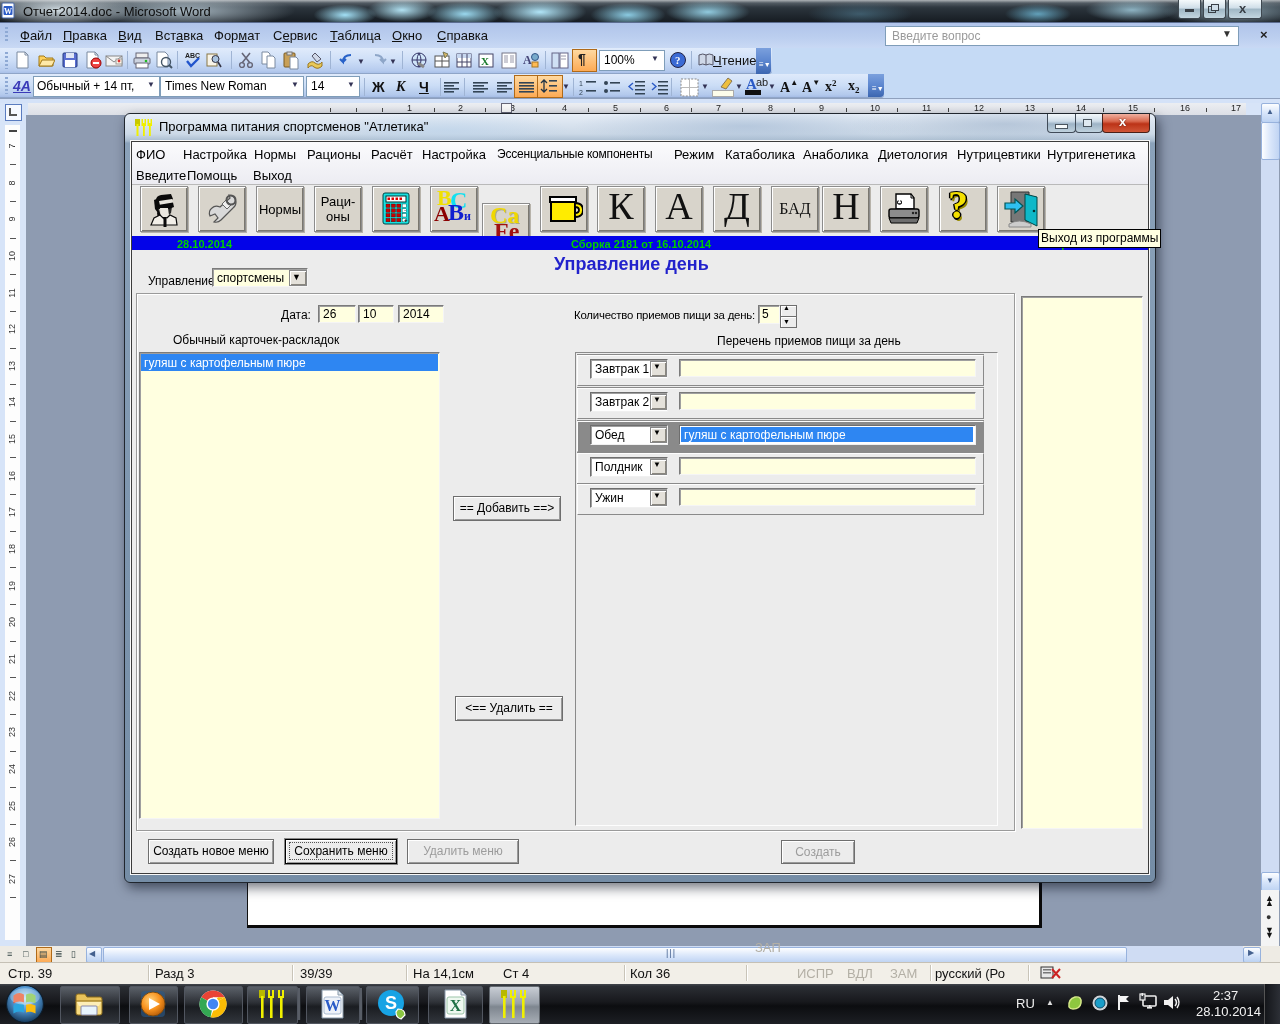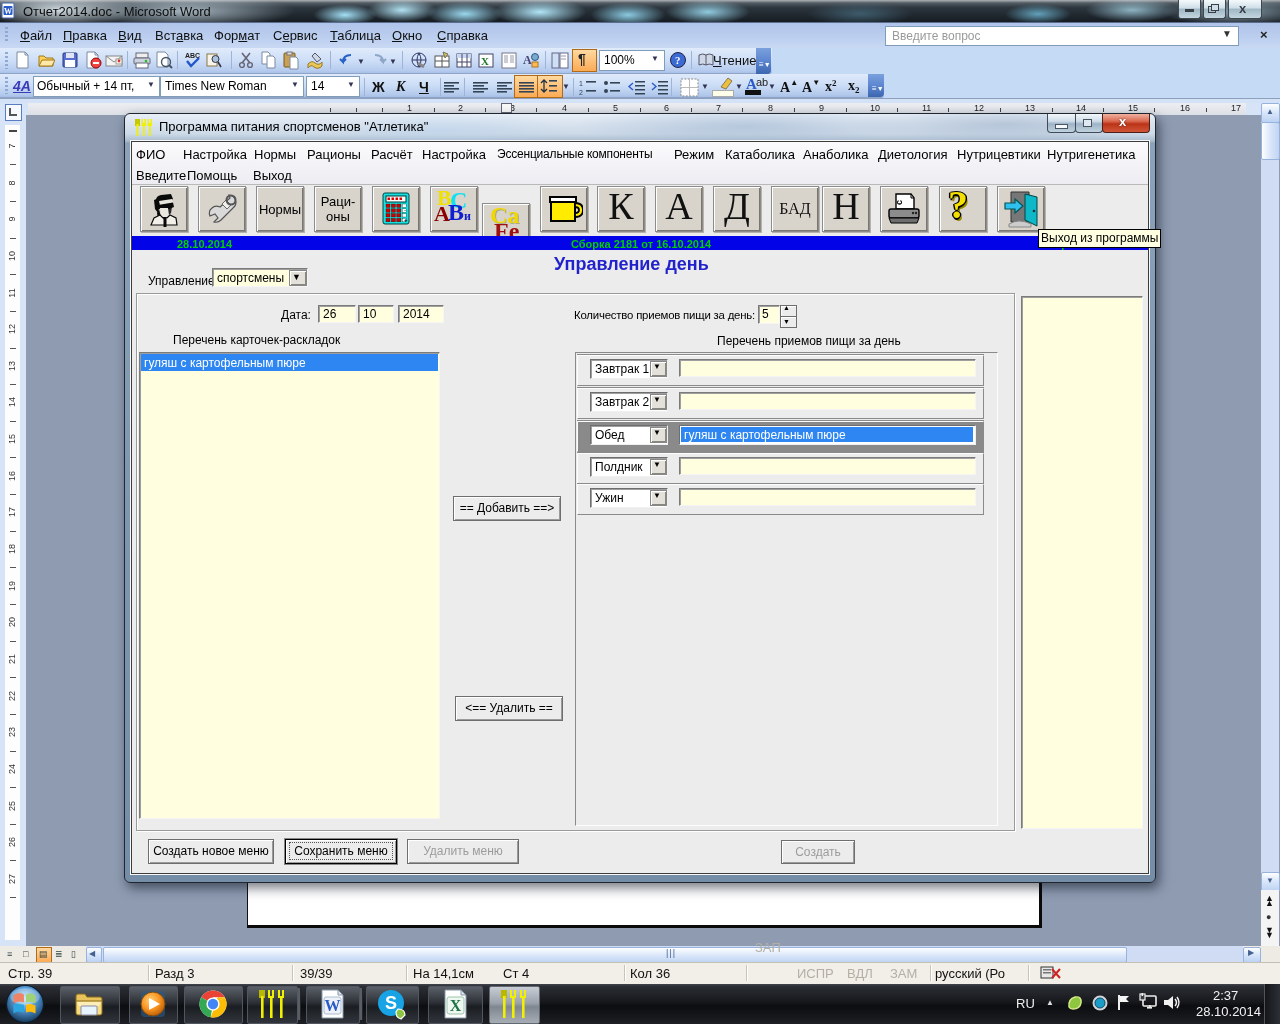--- a/index.html
+++ b/index.html
@@ -730,21 +730,21 @@
   <div class="fld" style="left:186px;top:163px;width:32px;height:15px;padding:1px 0 0 4px;">26</div>
   <div class="fld" style="left:226px;top:163px;width:30px;height:15px;padding:1px 0 0 4px;">10</div>
   <div class="fld" style="left:266px;top:163px;width:40px;height:15px;padding:1px 0 0 4px;">2014</div>
   <div class="tx" style="left:442px;top:167px;font-size:11.4px;letter-spacing:-0.2px;">Количество приемов пищи за день:</div>
   <div class="fld" style="left:626px;top:163px;width:17px;height:16px;padding:1px 0 0 3px;">5</div>
   <div class="a" style="left:648px;top:163px;width:15px;height:10px;background:#ececec;border:1px solid #6e6e6e;box-shadow:inset 1px 1px 0 #fff;"></div>
   <div class="tx" style="left:651px;top:162px;font-size:7px;">▲</div>
   <div class="a" style="left:648px;top:174px;width:15px;height:10px;background:#ececec;border:1px solid #6e6e6e;box-shadow:inset 1px 1px 0 #fff;"></div>
   <div class="tx" style="left:651px;top:176px;font-size:7px;">▼</div>
 
-  <div class="tx" style="left:41px;top:191px;font-size:12px;">Перечень карточек-раскладок</div>
+  <div class="tx" style="left:41px;top:191px;font-size:12px;">Обычный карточек-раскладок</div>
   <div class="tx" style="left:585px;top:192px;font-size:12px;">Перечень приемов пищи за день</div>
 
   <div class="a" style="left:7px;top:210px;width:299px;height:465px;background:#ffffe0;border:1px solid;border-color:#7b7b7b #f5f5f5 #f5f5f5 #7b7b7b;box-shadow:inset 1px 1px 0 #9f9f9f;"></div>
   <div class="a" style="left:9px;top:212px;width:297px;height:17px;background:#2e86f2;"></div>
   <div class="tx" style="left:12px;top:214px;font-size:12px;color:#fff;">гуляш с картофельным пюре</div>
 
   <div class="a" style="left:443px;top:210px;width:421px;height:472px;background:#ececec;border:1px solid;border-color:#8a8a8a #fdfdfd #fdfdfd #8a8a8a;"></div>
   <div class="a" style="left:445px;top:213px;width:405px;height:29px;background:#ececec;border:1px solid;border-color:#fdfdfd #8a8a8a #8a8a8a #fdfdfd;box-shadow:0 -1px 0 #8a8a8a;"></div>
       <div class="a" style="left:458px;top:217px;width:76px;height:18px;background:#fff;border:1px solid;border-color:#6e6e6e #f0f0f0 #f0f0f0 #6e6e6e;box-shadow:inset 1px 1px 0 #9f9f9f;"></div>
       <div class="tx" style="left:463px;top:220px;font-size:12px;">Завтрак 1</div>

